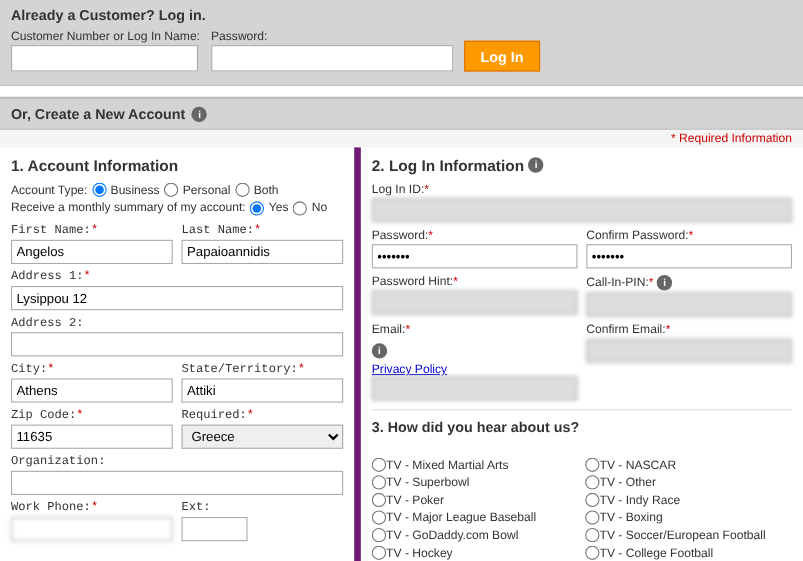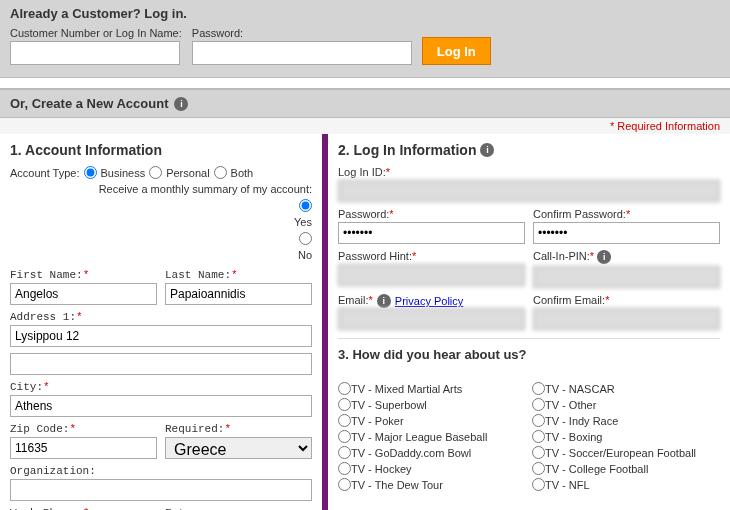--- a/index.html
+++ b/index.html
@@ -23,48 +23,48 @@
     .main-content { display: flex; gap: 0; }
 
     .left-panel { width: 328px; padding: 8px 10px; border-right: 6px solid #701a75; }
     .right-panel { flex: 1; padding: 8px 10px; }
 
     .panel-title { font-size: 14px; font-weight: bold; margin-bottom: 8px; }
 
     .form-row { margin-bottom: 6px; }
     .form-row label { font-size: 11px; display: block; margin-bottom: 2px; font-family: Liberation Mono, monospace; }
     .form-row input[type="text"] { width: 100%; height: 22px; border: 1px solid #aaa; padding: 2px 4px; font-size: 12px; }
-    .form-row select { width: 100%; height: 22px; border: 1px solid #aaa; padding: 2px 4px; font-size: 16px; }
+    .form-row select { width: 100%; height: 22px; border: 1px solid #aaa; padding: 2px 4px; font-size: 12px; }
 
     .form-two-col { display: flex; gap: 8px; }
     .form-two-col .form-col { flex: 1; }
 
     .account-type-row { display: flex; align-items: center; gap: 4px; margin-bottom: 4px; font-size: 11px; }
     .account-type-row label { display: inline; }
-    .monthly-row { display: flex; align-items: flex-end; gap: 4px; margin-bottom: 8px; font-size: 11px; flex-direction: column; }
+    .monthly-row { display: flex; align-items: flex-start; gap: 4px; margin-bottom: 8px; font-size: 11px; }
 
     .required { color: #c00; }
 
     
     .right-section-title { font-size: 14px; font-weight: bold; margin-bottom: 8px; display: flex; align-items: center; gap: 4px; }
 
     .login-id-row { margin-bottom: 6px; }
     .login-id-row label { font-size: 11px; display: block; margin-bottom: 2px; }
     .login-id-row input { width: 100%; height: 22px; border: 1px solid #aaa; padding: 2px 4px; font-size: 12px; }
 
     .pw-row { display: flex; gap: 8px; margin-bottom: 6px; }
     .pw-col { flex: 1; }
     .pw-col label { font-size: 11px; display: block; margin-bottom: 2px; }
     .pw-col input { width: 100%; height: 22px; border: 1px solid #aaa; padding: 2px 4px; font-size: 12px; }
 
     .email-row { display: flex; gap: 8px; margin-bottom: 6px; }
     .email-col { flex: 1; }
     .email-col label { font-size: 11px; display: block; margin-bottom: 2px; }
     .email-col input { width: 100%; height: 22px; border: 1px solid #aaa; padding: 2px 4px; font-size: 12px; }
-    .email-label-row { display: flex; align-items: center; gap: 4px; }
+    .email-label-row { display: flex; align-items: flex-start; gap: 4px; flex-direction: column; }
     .privacy-link { color: #00c; font-size: 11px; text-decoration: underline; cursor: pointer; }
 
     .hear-section { border-top: 1px solid #ddd; margin-top: 8px; padding-top: 8px; }
     .hear-title { font-size: 13px; font-weight: bold; margin-bottom: 20px; }
     .hear-options { display: flex; gap: 6px; }
     .hear-col { flex: 1; }
     .hear-item { display: flex; align-items: center; gap: 0; font-size: 11px; margin-bottom: 3px; }
     .hear-item input[type="radio"] { margin: 0; }
   </style>
 </head>
@@ -126,27 +126,32 @@
         <input type="text" value="Papaioannidis" style="">
       </div>
     </div>
 
     <div class="form-row">
       <label><span>Address 1:</span><span class="required">*</span></label>
       <input type="text" value="Lysippou 12" style="">
     </div>
 
     <div class="form-row">
+      <label>Address 2:</label>
       <input type="text" value="" style="">
     </div>
 
     <div class="form-two-col">
       <div class="form-col form-row">
         <label><span>City:</span><span class="required">*</span></label>
         <input type="text" value="Athens" style="">
+      </div>
+      <div class="form-col form-row">
+        <label><span>State/Territory:</span><span class="required">*</span></label>
+        <input type="text" value="Attiki" style="">
       </div>
     </div>
 
     <div class="form-two-col">
       <div class="form-col form-row">
         <label><span>Zip Code:</span><span class="required">*</span></label>
         <input type="text" value="11635" style="">
       </div>
       <div class="form-col form-row">
         <label><span>Required:</span><span class="required">*</span></label>

